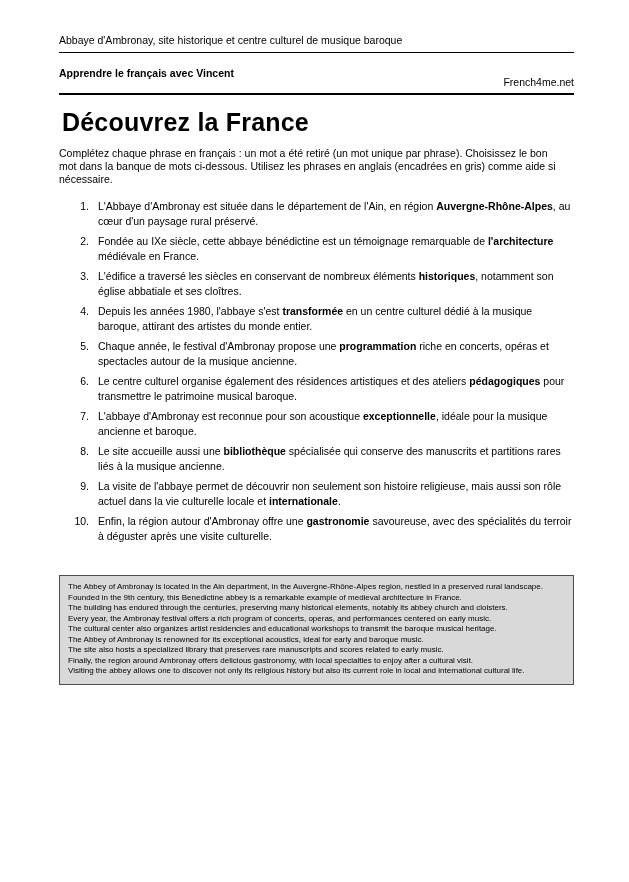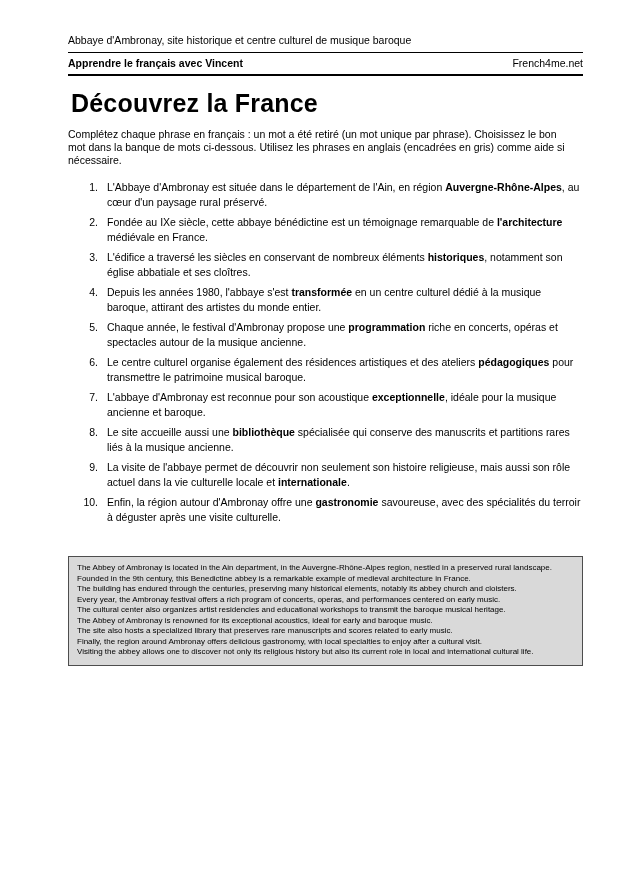--- a/index.html
+++ b/index.html
@@ -7,21 +7,21 @@
     width: 629px;
     height: 882px;
     background: #ffffff;
     font-family: "Liberation Sans", sans-serif;
     color: #000000;
     position: relative;
     overflow: hidden;
   }
   .page {
     position: absolute;
-    left: 68px;
+    left: 59px;
     top: 0;
     width: 515px;
   }
   .top-note {
     margin-top: 34px;
     font-size: 10.5px;
     line-height: 13px;
     padding-bottom: 5px;
   }
   .rule {
@@ -32,21 +32,21 @@
   .rule.thick { border-top-width: 2px; }
   .brand-row {
     display: flex;
     justify-content: space-between;
     align-items: center;
     font-size: 10.5px;
     line-height: 13px;
     padding: 4px 0 4px 0;
   }
   .brand-left { font-weight: bold; }
-  .brand-right { font-weight: normal; }
+  .brand-right { font-weight: normal; margin-top: 19px; }
   h1.doc-title {
     font-size: 25px;
     font-weight: bold;
     margin: 13px 0 11px 3px;
     line-height: 28px;
     letter-spacing: 0.2px;
   }
   .instructions {
     font-size: 10.5px;
     line-height: 13px;

